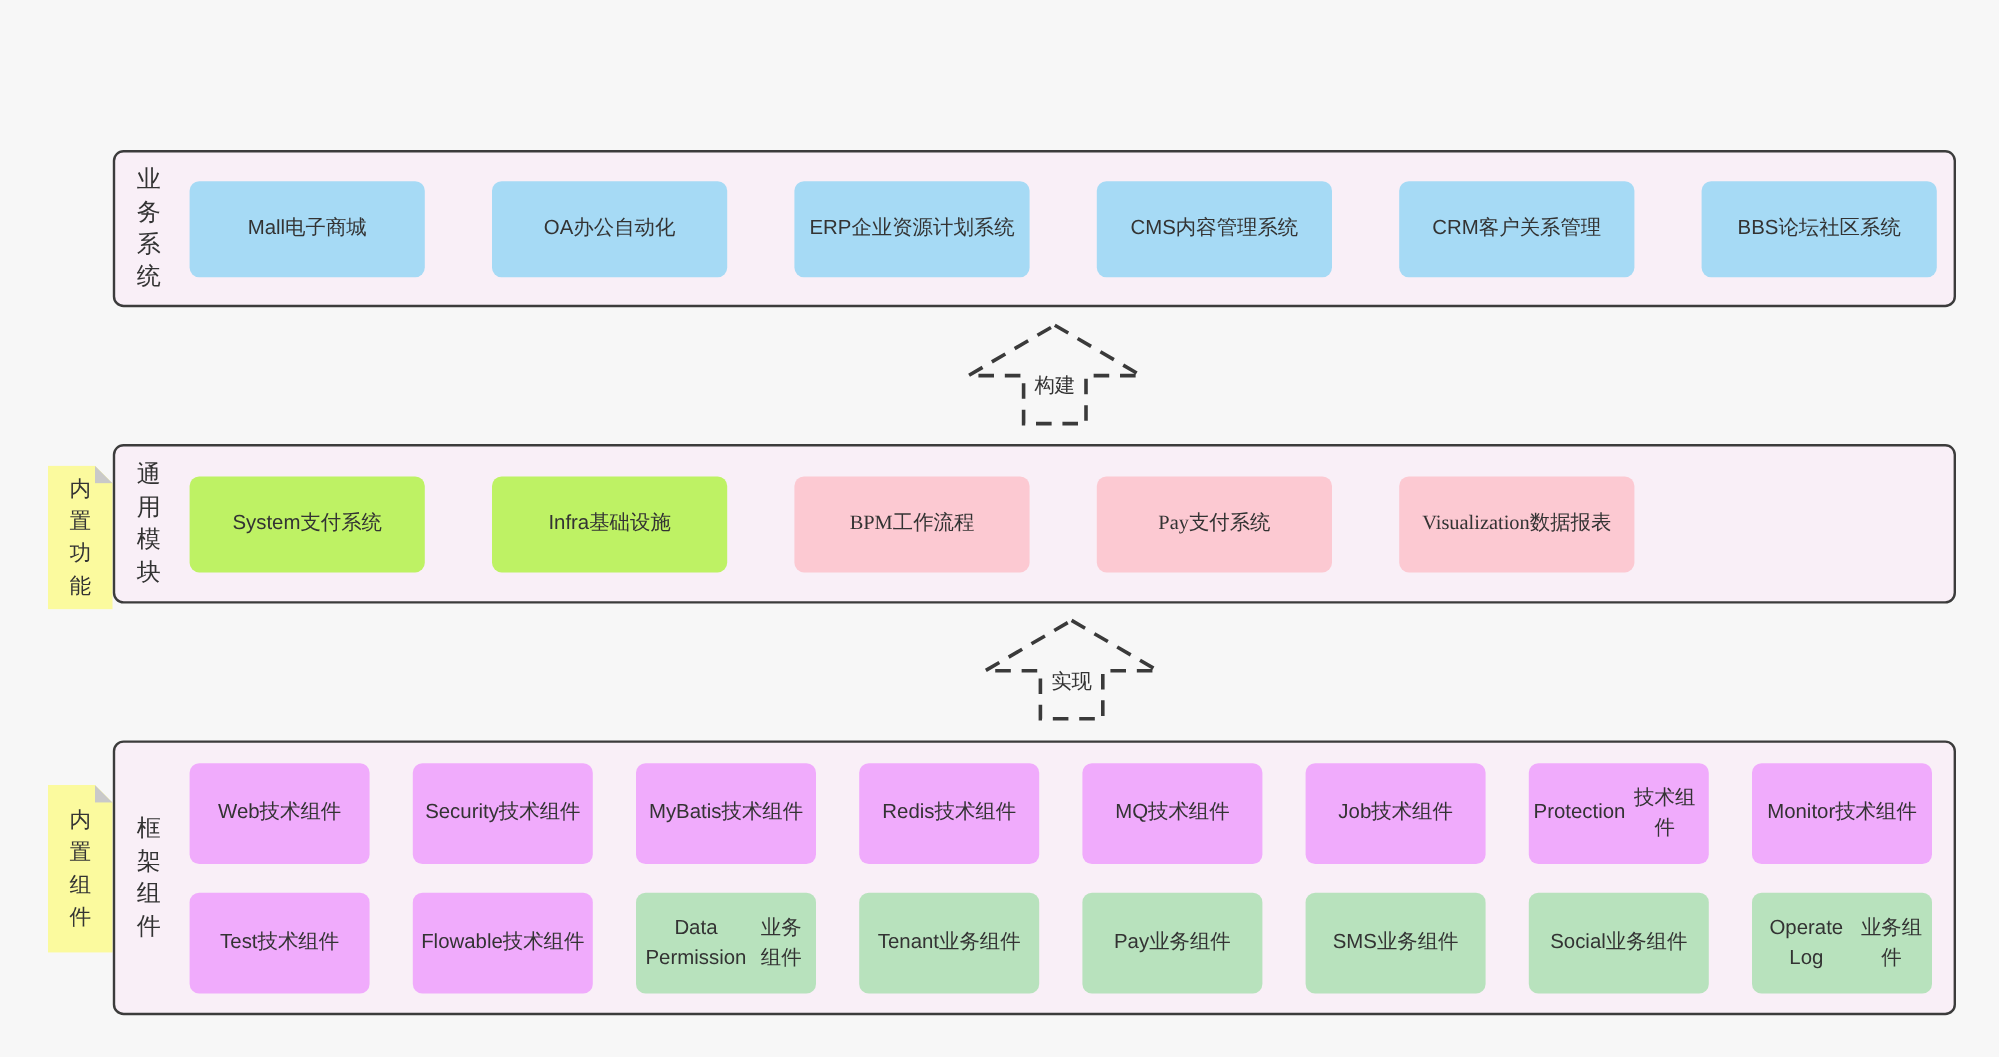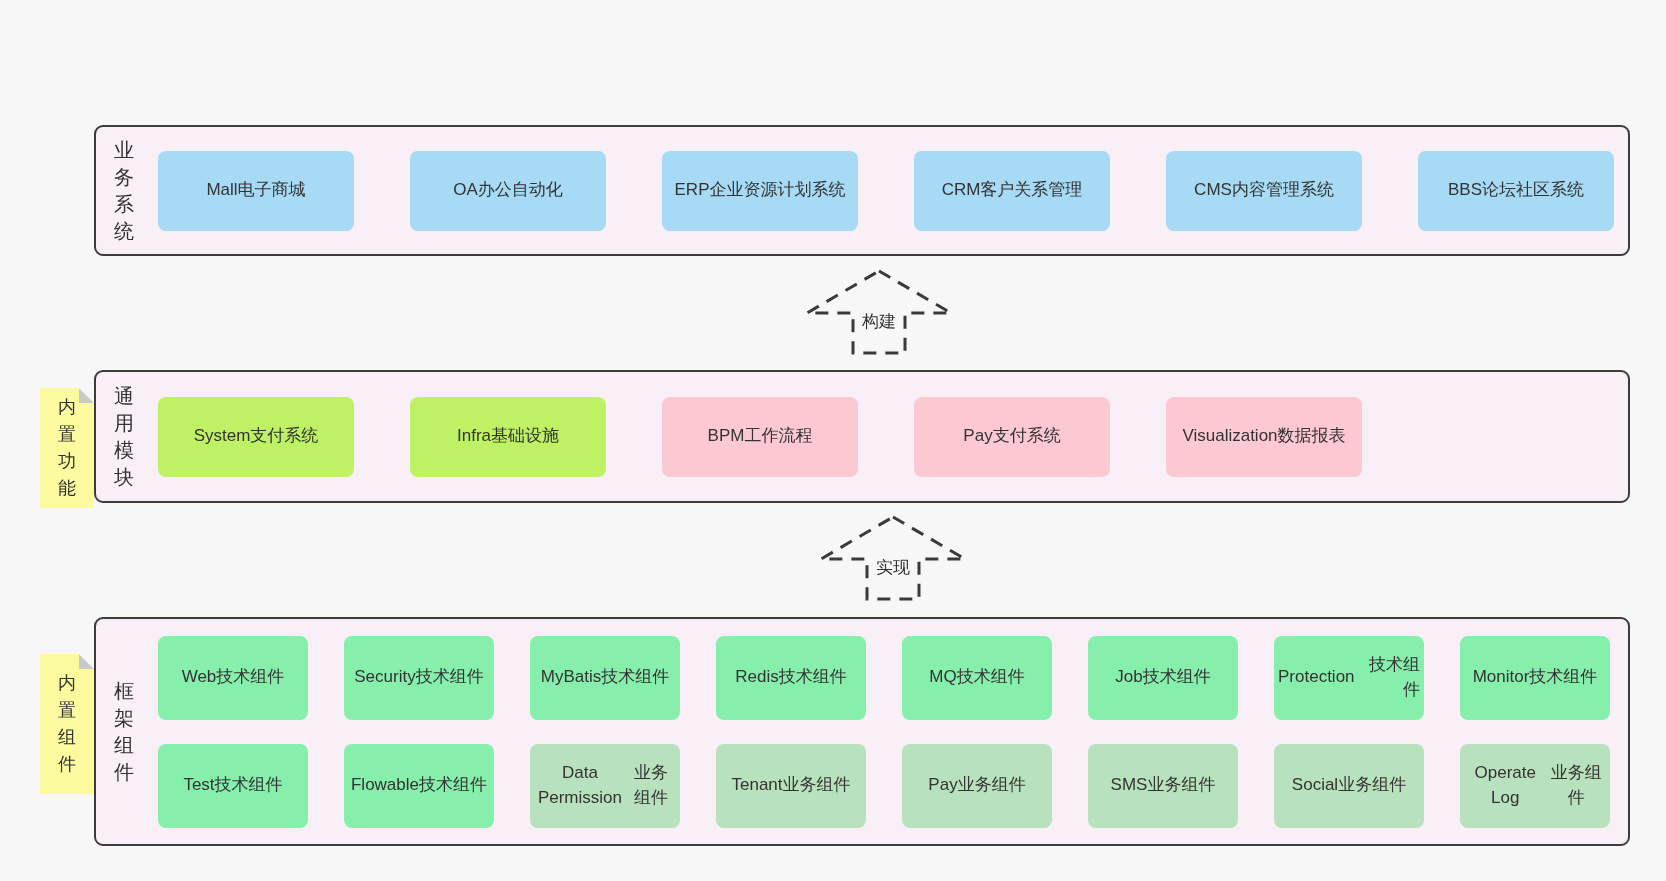--- a/index.html
+++ b/index.html
@@ -59,22 +59,22 @@
     font-size: 17px;
     line-height: 1.42;
     color: #333;
     padding: 2px 4px;
   }
   #panel-0 .box, #panel-1 .box { width: 196px; height: 80px; }
   #panel-2 .box { width: 150px; height: 84px; }
 
   .blue       { background: #a6daf5; }
   .red        { background: #bef264; }
-  .pink       { background: #fcc9d2; }
-  .green      { background: #86efac; text-align: right; }
+  .pink       { background: #fcc9d2; font-family: Liberation Serif, serif; }
+  .green      { background: #f0abfc; }
   .lightgreen { background: #b8e2bd; }
 
   
   .arrow { position: absolute; width: 150px; height: 88px; z-index: 1; }
   #arrow-0 { left: 804px; top: 268px; }
   #arrow-1 { left: 818px; top: 514px; text-align: center; }
   .arrow svg { position: absolute; left: 0; top: 0; }
   .arrow-label {
     position: absolute;
     left: 50%; top: 42px;
@@ -144,26 +144,26 @@
         </div>
         <div class="box blue">
           <div class="box-title">OA</div>
           <div class="box-subtitle">办公自动化</div>
         </div>
         <div class="box blue">
           <div class="box-title">ERP</div>
           <div class="box-subtitle">企业资源计划系统</div>
         </div>
         <div class="box blue">
+          <div class="box-title">CMS</div>
+          <div class="box-subtitle">内容管理系统</div>
+        </div>
+        <div class="box blue">
           <div class="box-title">CRM</div>
           <div class="box-subtitle">客户关系管理</div>
-        </div>
-        <div class="box blue">
-          <div class="box-title">CMS</div>
-          <div class="box-subtitle">内容管理系统</div>
         </div>
         <div class="box blue">
           <div class="box-title">BBS</div>
           <div class="box-subtitle">论坛社区系统</div>
         </div>
       </div>
     </div>
 </section>
 
 <div class="arrow" id="arrow-0">

